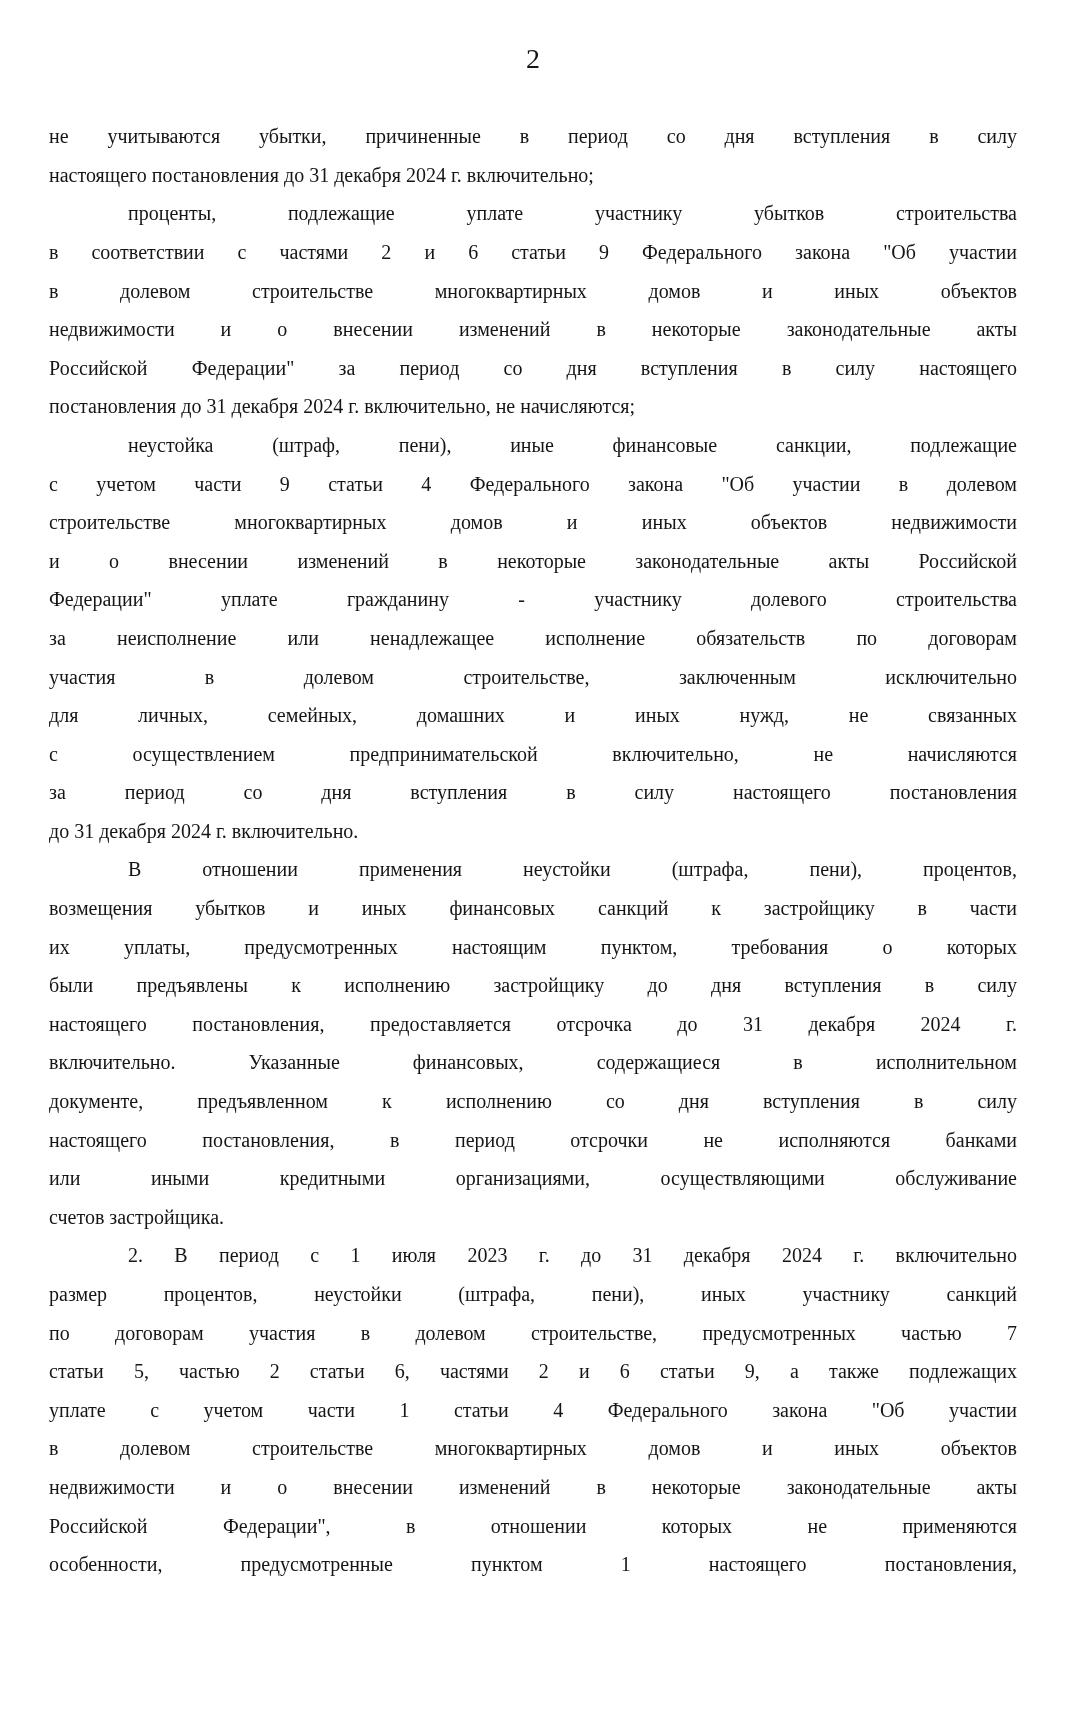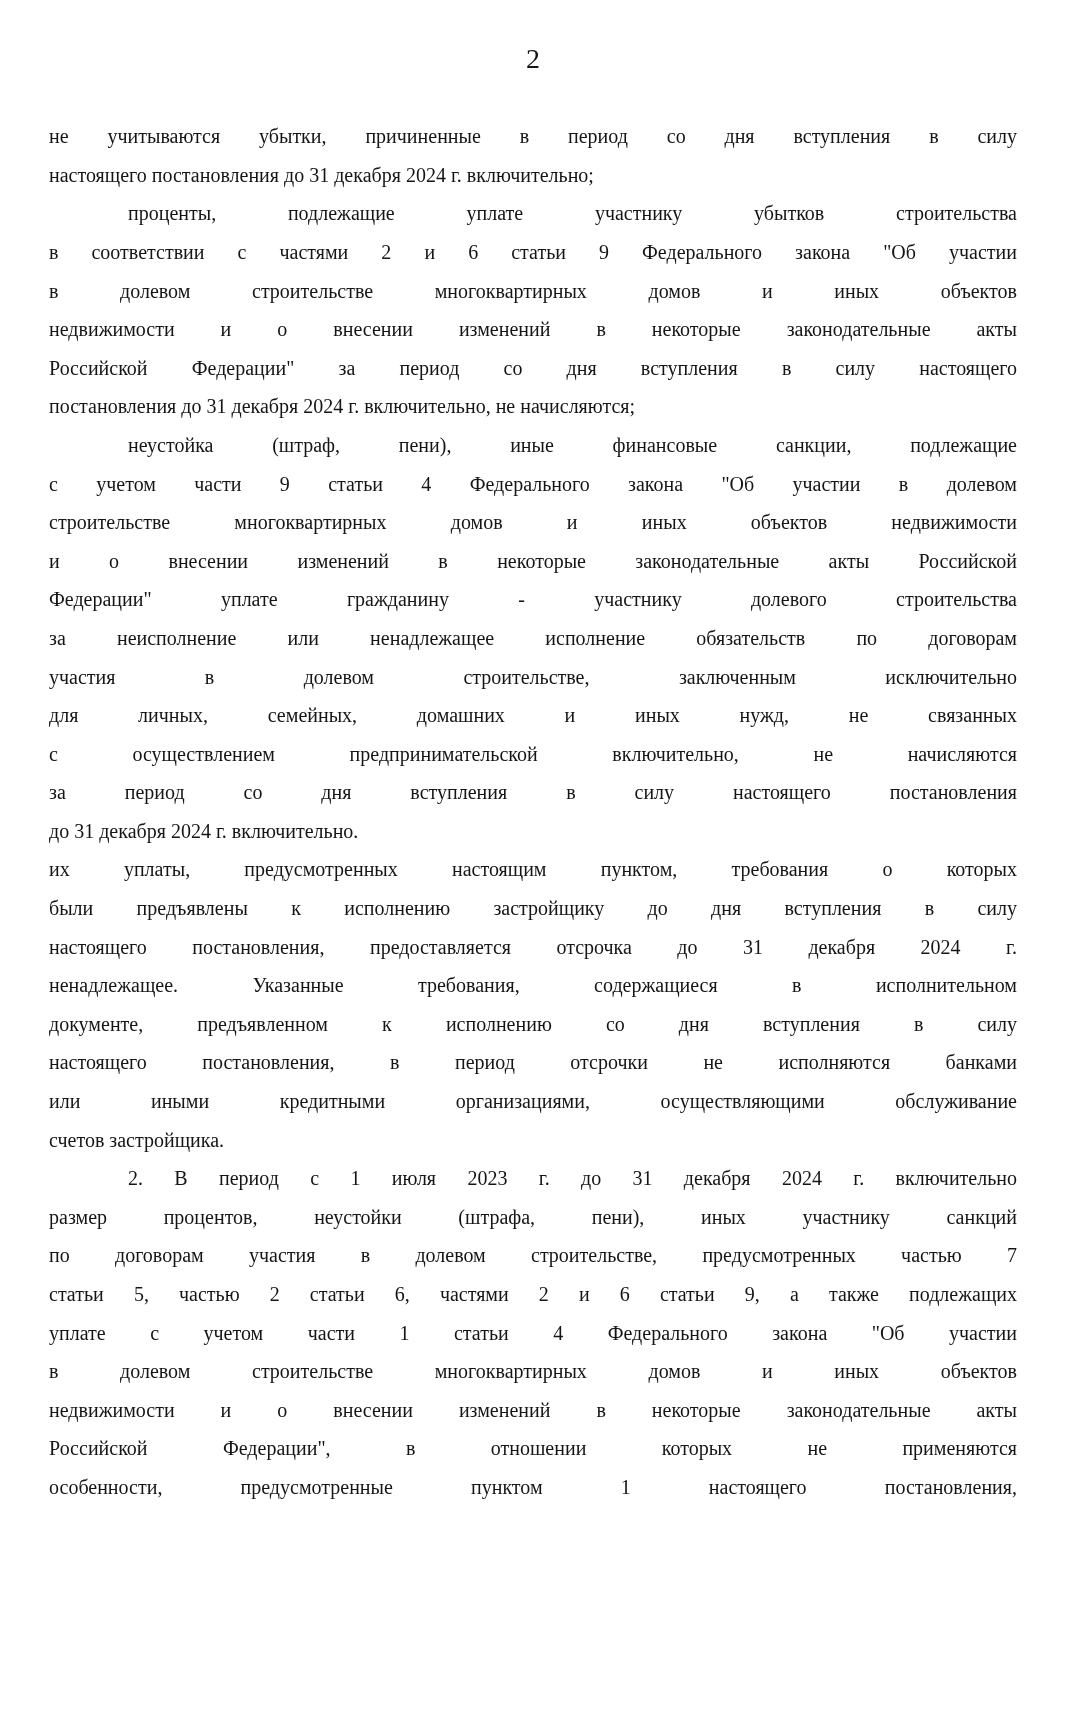--- a/index.html
+++ b/index.html
@@ -70,24 +70,26 @@
         <div class="line">и о внесении изменений в некоторые законодательные акты Российской</div>
         <div class="line">Федерации" уплате гражданину - участнику долевого строительства</div>
         <div class="line">за неисполнение или ненадлежащее исполнение обязательств по договорам</div>
         <div class="line">участия в долевом строительстве, заключенным исключительно</div>
         <div class="line">для личных, семейных, домашних и иных нужд, не связанных</div>
         <div class="line">с осуществлением предпринимательской включительно, не начисляются</div>
         <div class="line">за период со дня вступления в силу настоящего постановления</div>
         <div class="line endline">до 31 декабря 2024 г. включительно.</div>
       </div>
       <div>
+        <div class="line indent">В отношении применения неустойки (штрафа, пени), процентов,</div>
+        <div class="line">возмещения убытков и иных финансовых санкций к застройщику в части</div>
         <div class="line">их уплаты, предусмотренных настоящим пунктом, требования о которых</div>
         <div class="line">были предъявлены к исполнению застройщику до дня вступления в силу</div>
         <div class="line">настоящего постановления, предоставляется отсрочка до 31 декабря 2024 г.</div>
-        <div class="line">ненадлежащее. Указанные требования, содержащиеся в исполнительном</div>
+        <div class="line">включительно. Указанные финансовых, содержащиеся в исполнительном</div>
         <div class="line">документе, предъявленном к исполнению со дня вступления в силу</div>
         <div class="line">настоящего постановления, в период отсрочки не исполняются банками</div>
         <div class="line">или иными кредитными организациями, осуществляющими обслуживание</div>
         <div class="line endline">счетов застройщика.</div>
       </div>
       <div>
         <div class="line indent">2. В период с 1 июля 2023 г. до 31 декабря 2024 г. включительно</div>
         <div class="line">размер процентов, неустойки (штрафа, пени), иных участнику санкций</div>
         <div class="line">по договорам участия в долевом строительстве, предусмотренных частью 7</div>
         <div class="line">статьи 5, частью 2 статьи 6, частями 2 и 6 статьи 9, а также подлежащих</div>

